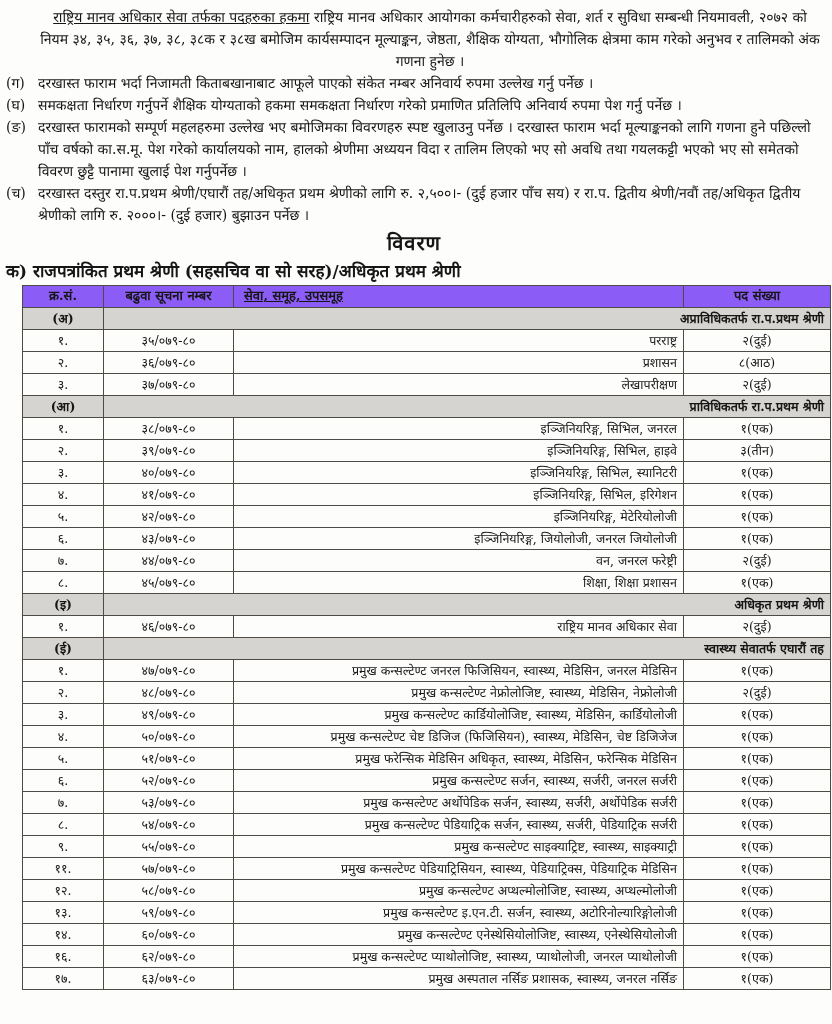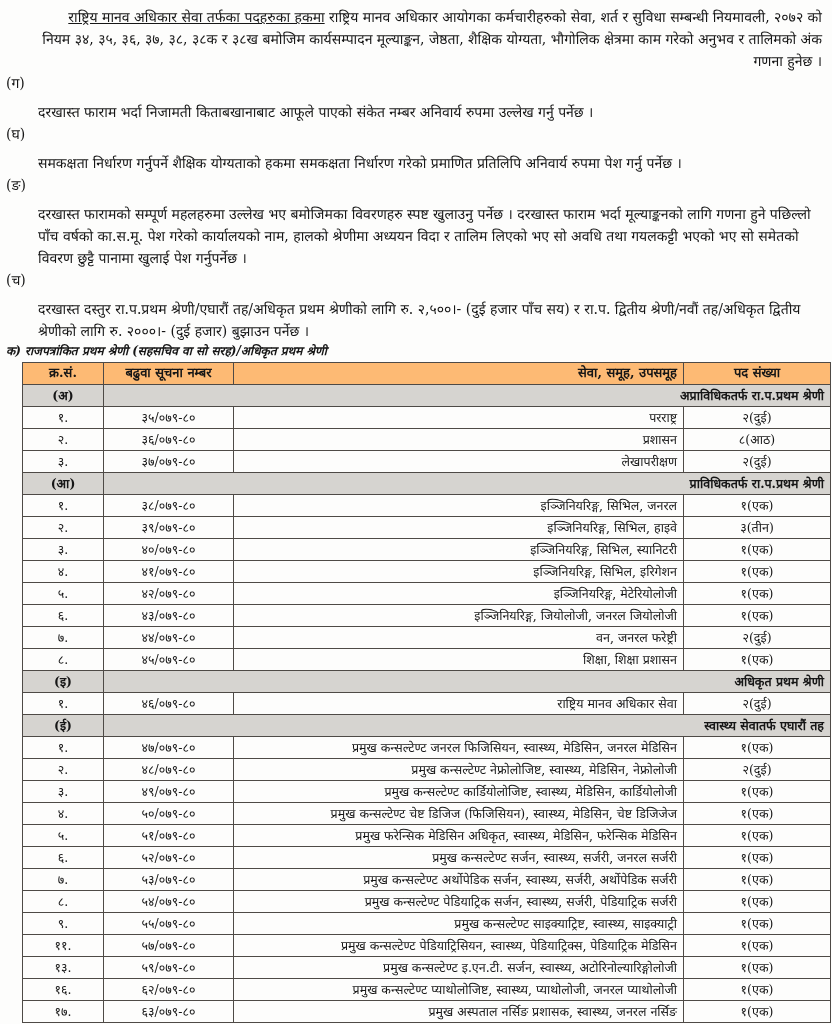--- a/index.html
+++ b/index.html
@@ -5,48 +5,48 @@
   html,body{margin:0;padding:0;}
   body{
     width:832px;height:1024px;overflow:hidden;
     background:#fdfdfc;color:#161616;
     font-family:"DejaVu Serif","Liberation Serif",serif;
   }
   .page{padding:6px 10px 0 6px;}
 
   
   .intro{font-size:14px;line-height:22px;}
-  .lead{margin:0 0 0 32px;text-align:right;}
+  .lead{margin:0 0 0 32px;text-align:center;}
   .u{text-decoration:underline;}
   .intro-item{display:flex;}
   .intro-item .marker{flex:0 0 32px;width:32px;}
-  .intro-item .itext{flex:1;margin-top:29px;}
+  .intro-item .itext{flex:1;}
 
   
   .title{
     text-align:center;font-size:20px;font-weight:bold;
     margin:3px 0 3px 0;letter-spacing:1px;
   }
-  .sec-head{font-weight:bold;font-size:12px;margin:0 0 3px 0;font-style:italic;}
+  .sec-head{font-weight:bold;font-size:17px;margin:0 0 3px 0;}
 
   
   table.details{
     border-collapse:collapse;table-layout:fixed;
     width:808px;margin-left:16px;
     font-size:12.5px;
   }
   table.details th,table.details td{
     border:1px solid #4e4a46;
     padding:1px 6px;height:19px;line-height:1.25;
     overflow:hidden;white-space:nowrap;
   }
   table.details thead th{
-    background:#fdba74;font-size:13px;font-weight:bold;text-align:center;
-  }
-  table.details thead th.svc-h{text-align:right;padding-left:10px;}
+    background:#8b5cf6;font-size:13px;font-weight:bold;text-align:center;
+  }
+  table.details thead th.svc-h{text-align:left;padding-left:10px;text-decoration:underline;}
   tr.grow td{background:#d6d4d0;font-weight:bold;}
   tr.grow td.gmark{text-align:center;}
   tr.grow td.glabel{padding-left:38px;text-align:right;}
   td.sn,td.num,td.cnt{text-align:center;}
   td.svc{text-align:right;padding-left:10px;}
 </style>
 </head>
 <body>
 
 <div class="page">
@@ -66,20 +66,21 @@
           <span class="marker">(ङ)</span>
           <span class="itext">दरखास्त फारामको सम्पूर्ण महलहरुमा उल्लेख भए बमोजिमका विवरणहरु स्पष्ट खुलाउनु पर्नेछ । दरखास्त फाराम भर्दा मूल्याङ्कनको लागि गणना हुने पछिल्लो पाँच वर्षको का.स.मू. पेश गरेको कार्यालयको नाम, हालको श्रेणीमा अध्ययन विदा र तालिम लिएको भए सो अवधि तथा गयलकट्टी भएको भए सो समेतको विवरण छुट्टै पानामा खुलाई पेश गर्नुपर्नेछ ।</span>
         </div>
         <div class="intro-item">
           <span class="marker">(च)</span>
           <span class="itext">दरखास्त दस्तुर रा.प.प्रथम श्रेणी/एघारौं तह/अधिकृत प्रथम श्रेणीको लागि रु. २,५००।- (दुई हजार पाँच सय) र रा.प. द्वितीय श्रेणी/नवौं तह/अधिकृत द्वितीय श्रेणीको लागि रु. २०००।- (दुई हजार) बुझाउन पर्नेछ ।</span>
         </div>
       </div>
   </div>
 
+  <div class="title">विवरण</div>
 
   <div class="sec-head">क) राजपत्रांकित प्रथम श्रेणी (सहसचिव वा सो सरह)/अधिकृत प्रथम श्रेणी</div>
 
   <table class="details">
     <colgroup>
       <col style="width:81px">
         <col style="width:130px">
         <col style="width:450px">
         <col style="width:147px">
     </colgroup>
@@ -234,26 +235,38 @@
           <td class="svc">प्रमुख कन्सल्टेण्ट साइक्याट्रिष्ट, स्वास्थ्य, साइक्याट्री</td>
           <td class="cnt">१(एक)</td>
         </tr>
         <tr class="drow">
           <td class="sn">११.</td>
           <td class="num">५७/०७९-८०</td>
           <td class="svc">प्रमुख कन्सल्टेण्ट पेडियाट्रिसियन, स्वास्थ्य, पेडियाट्रिक्स, पेडियाट्रिक मेडिसिन</td>
           <td class="cnt">१(एक)</td>
         </tr>
         <tr class="drow">
+          <td class="sn">१२.</td>
+          <td class="num">५८/०७९-८०</td>
+          <td class="svc">प्रमुख कन्सल्टेण्ट अप्थल्मोलोजिष्ट, स्वास्थ्य, अप्थल्मोलोजी</td>
+          <td class="cnt">१(एक)</td>
+        </tr>
+        <tr class="drow">
           <td class="sn">१३.</td>
           <td class="num">५९/०७९-८०</td>
           <td class="svc">प्रमुख कन्सल्टेण्ट इ.एन.टी. सर्जन, स्वास्थ्य, अटोरिनोल्यारिङ्गोलोजी</td>
           <td class="cnt">१(एक)</td>
         </tr>
         <tr class="drow">
+          <td class="sn">१४.</td>
+          <td class="num">६०/०७९-८०</td>
+          <td class="svc">प्रमुख कन्सल्टेण्ट एनेस्थेसियोलोजिष्ट, स्वास्थ्य, एनेस्थेसियोलोजी</td>
+          <td class="cnt">१(एक)</td>
+        </tr>
+        <tr class="drow">
           <td class="sn">१६.</td>
           <td class="num">६२/०७९-८०</td>
           <td class="svc">प्रमुख कन्सल्टेण्ट प्याथोलोजिष्ट, स्वास्थ्य, प्याथोलोजी, जनरल प्याथोलोजी</td>
           <td class="cnt">१(एक)</td>
         </tr>
         <tr class="drow">
           <td class="sn">१७.</td>
           <td class="num">६३/०७९-८०</td>
           <td class="svc">प्रमुख अस्पताल नर्सिङ प्रशासक, स्वास्थ्य, जनरल नर्सिङ</td>
           <td class="cnt">१(एक)</td>

